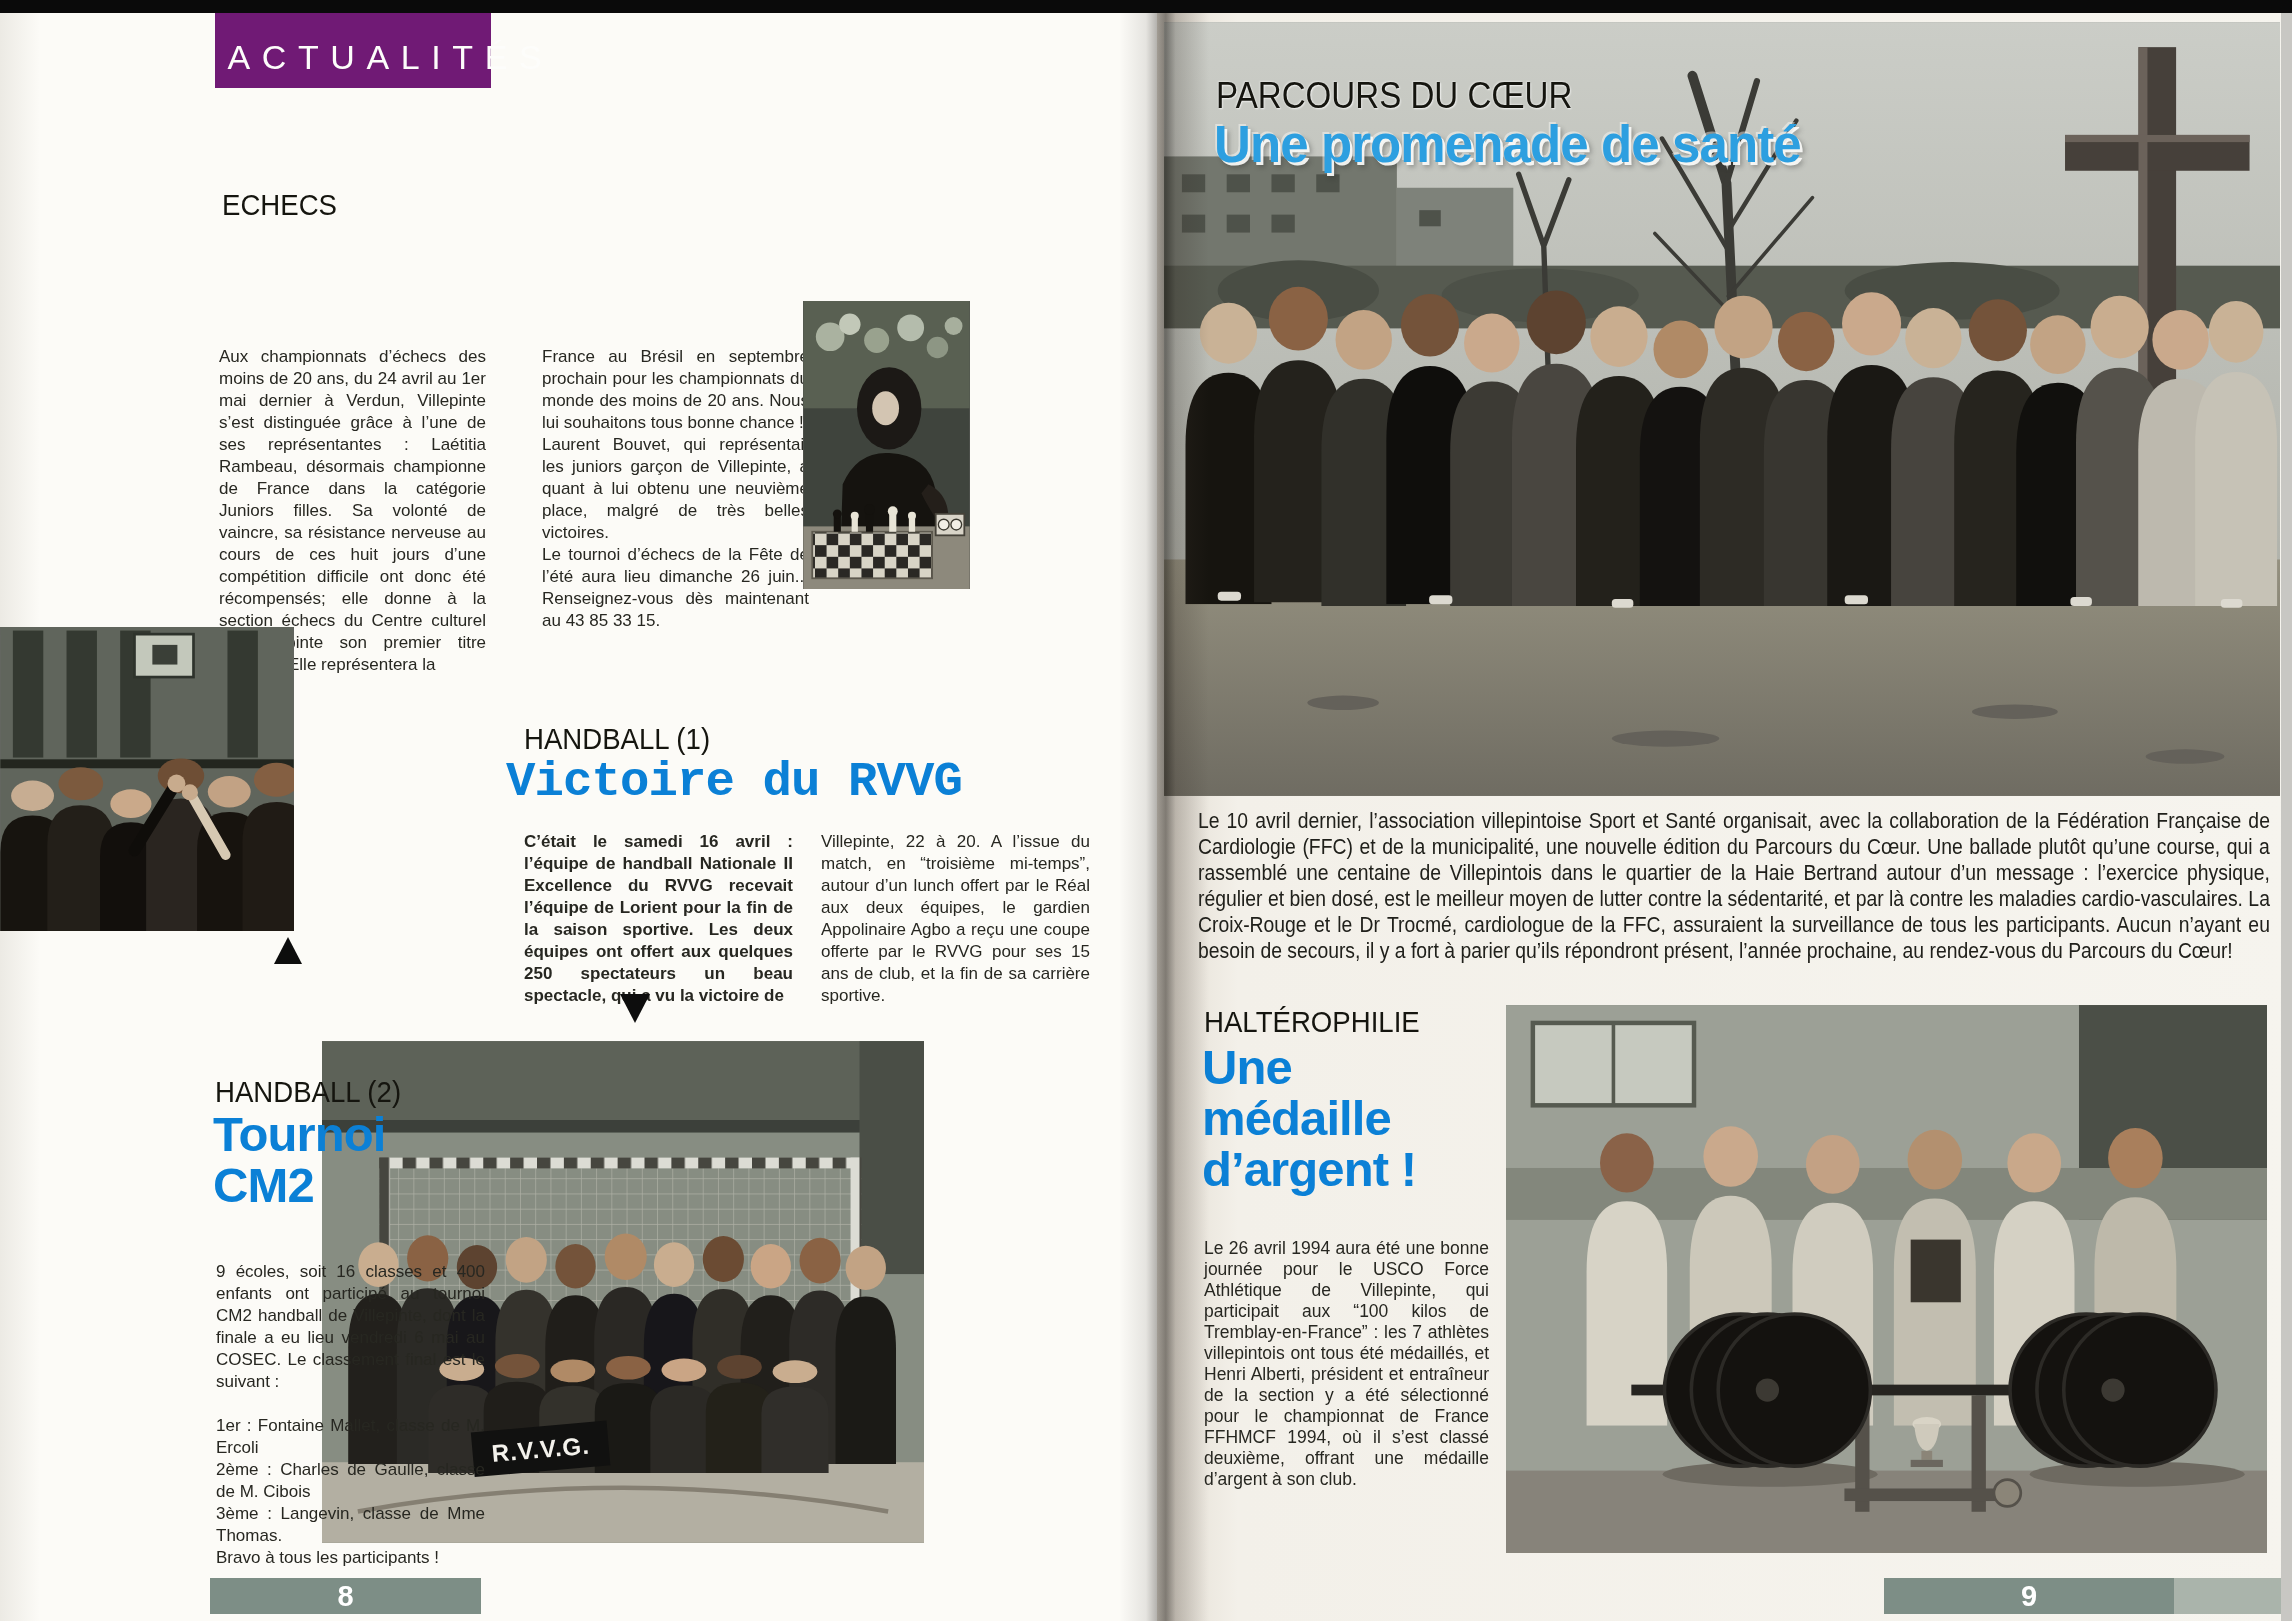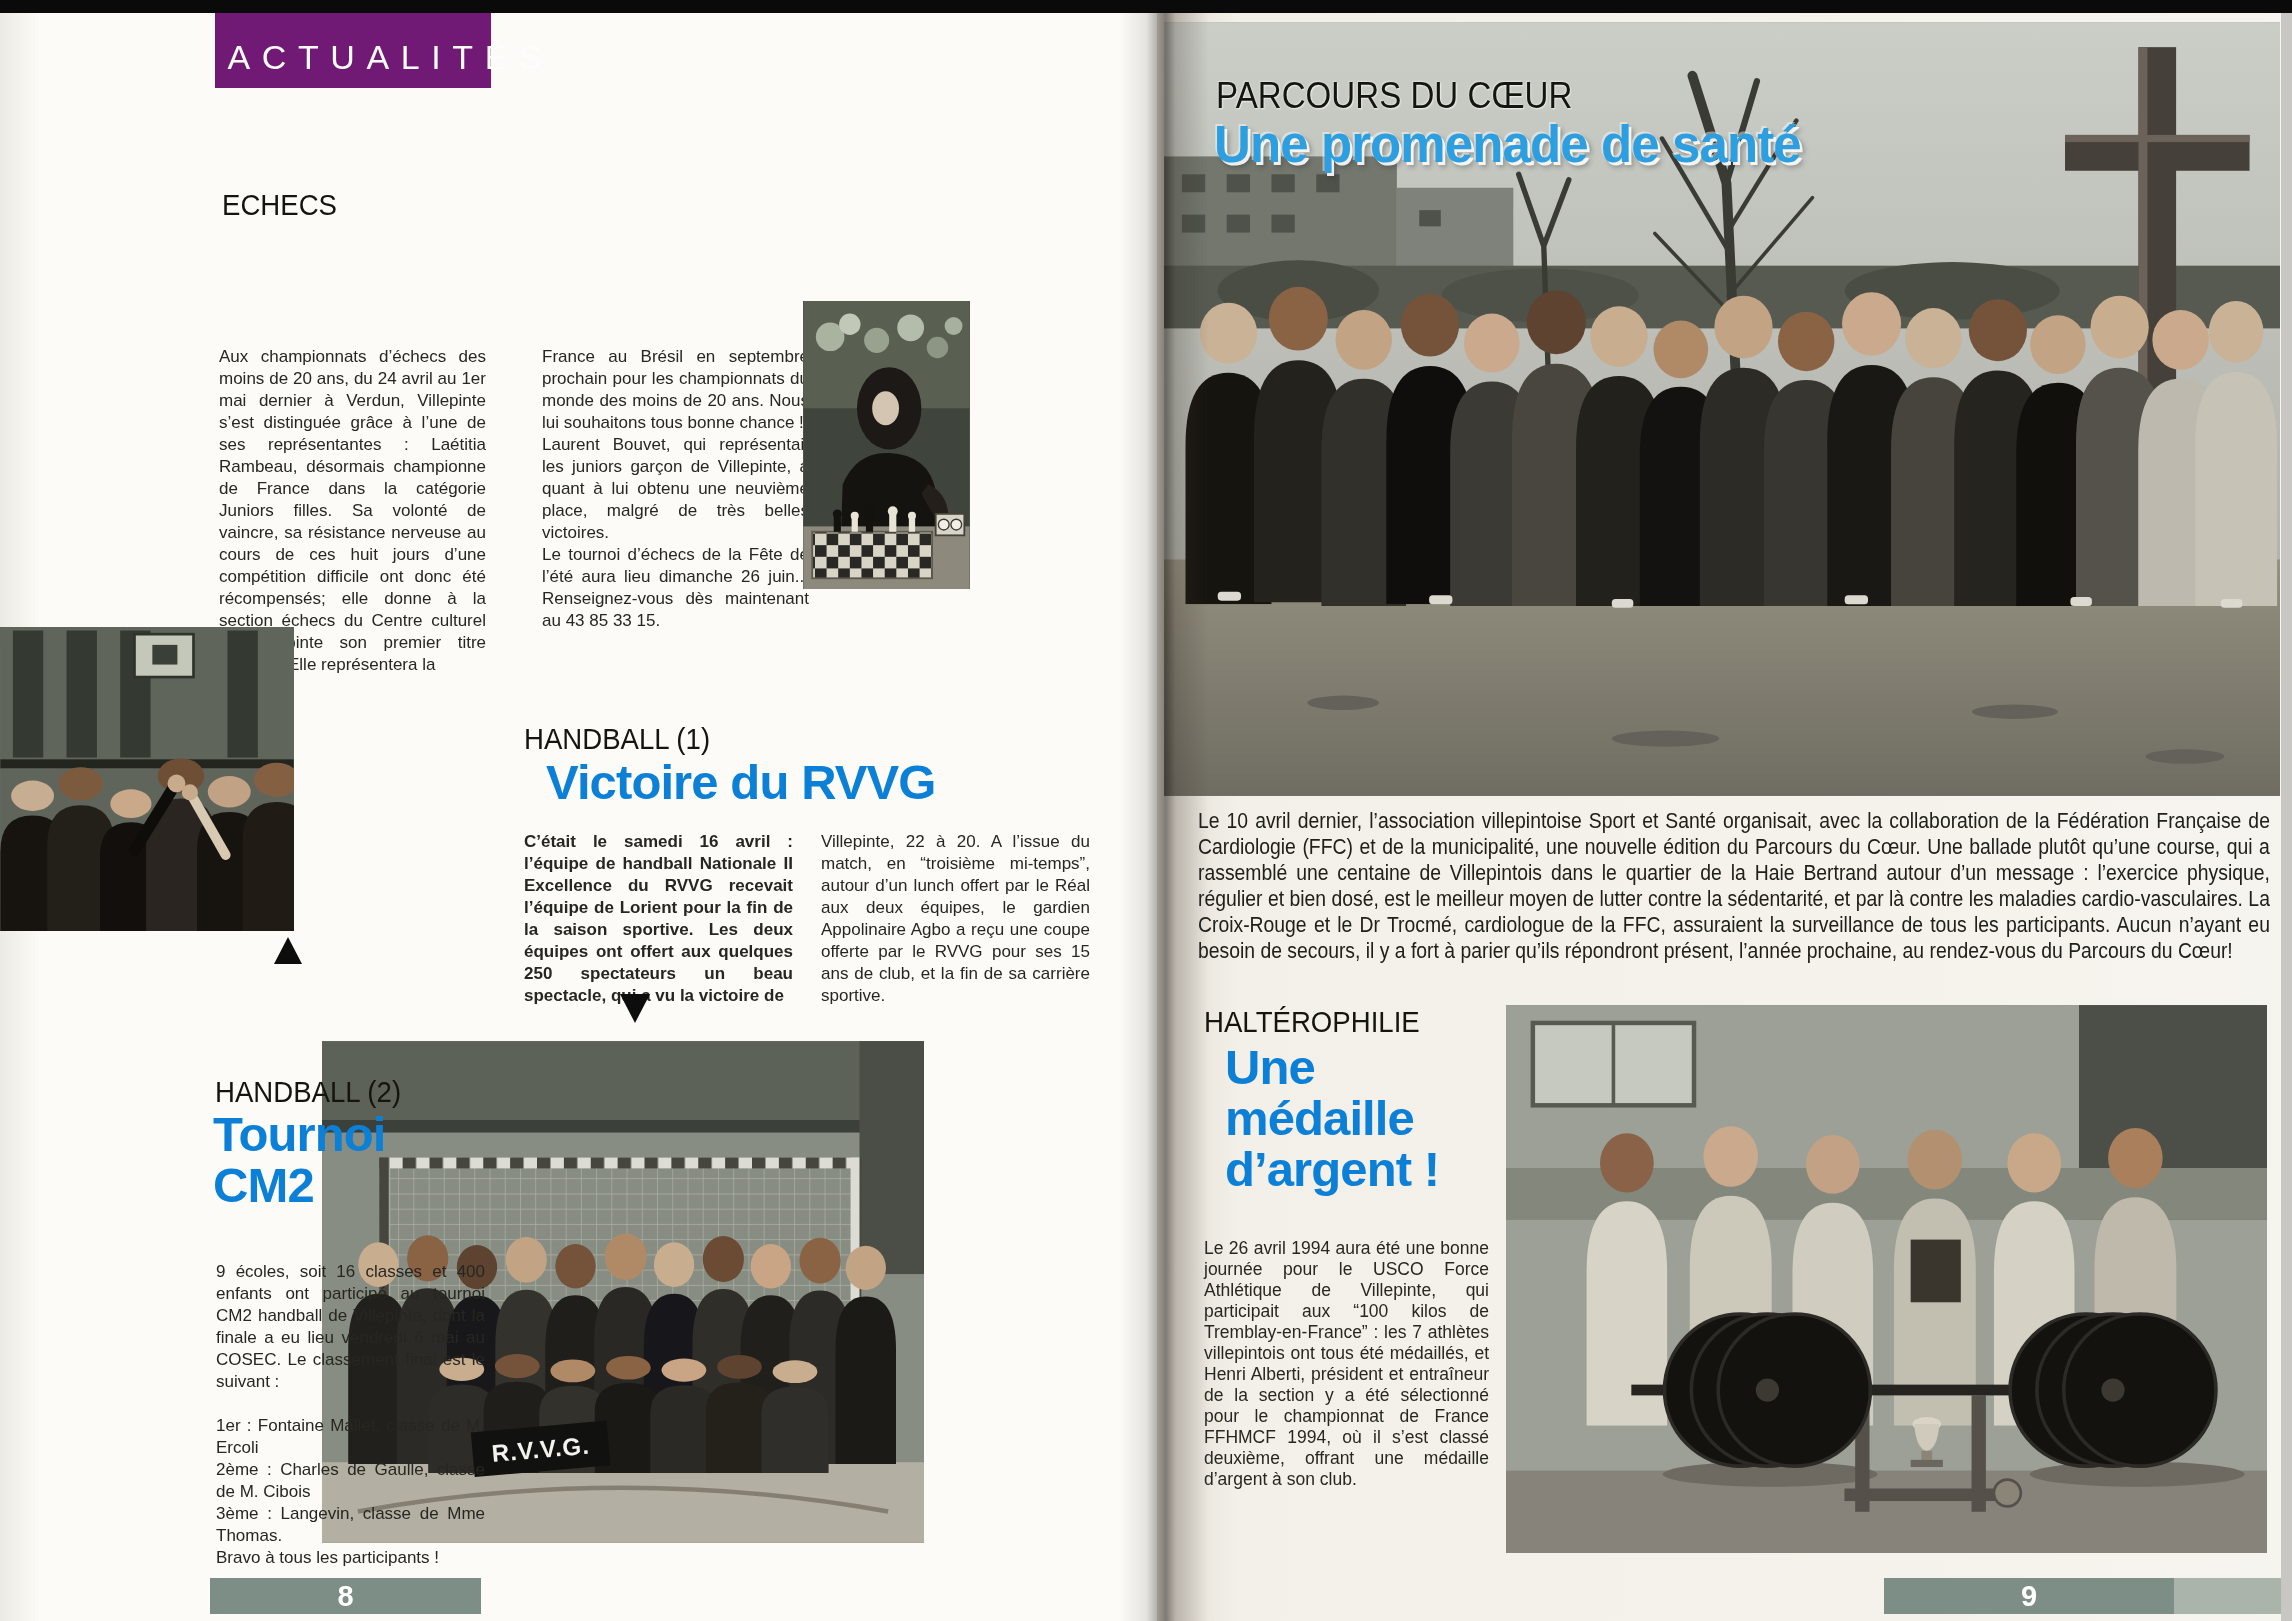--- a/index.html
+++ b/index.html
@@ -137,21 +137,21 @@
       <use href="#fig" x="258" y="150" width="102" height="190" style="color:#201b15;--skin:#845f42"></use>
       <line x1="150" y1="250" x2="192" y2="182" stroke="#0f0d0a" stroke-width="13" stroke-linecap="round"></line>
       <circle cx="197" cy="175" r="10" fill="#c8ab8d"></circle>
       <line x1="252" y1="255" x2="216" y2="192" stroke="#d7c9b2" stroke-width="11" stroke-linecap="round"></line>
       <circle cx="212" cy="185" r="9" fill="#c8ab8d"></circle>
     </svg>
   </div>
   <div class="abs tri-up" style="left:274px;top:937px;"></div>
 
   <div class="abs kicker" style="left:524px;top:722px;">HANDBALL (1)</div>
-  <div class="abs headline" style="left:546px;top:757px;">Victoire du RVVG</div>
+  <div class="abs headline" style="left:506px;top:757px;font-family:Liberation Mono, monospace;">Victoire du RVVG</div>
   <div class="abs bodycol" style="left:524px;top:831px;width:269px;font-weight:bold;">C’était le samedi 16 avril : l’équipe de handball Nationale II Excellence du RVVG recevait l’équipe de Lorient pour la fin de la saison sportive. Les deux équipes ont offert aux quelques 250 spectateurs un beau spectacle, qui a vu la victoire de</div>
   <div class="abs bodycol" style="left:821px;top:831px;width:269px;">Villepinte, 22 à 20. A l’issue du match, en “troisième mi-temps”, autour d’un lunch offert par le Réal aux deux équipes, le gardien Appolinaire Agbo a reçu une coupe offerte par le RVVG pour ses 15 ans de club, et la fin de sa carrière sportive.</div>
   <div class="abs tri-down" style="left:620px;top:994px;"></div>
 
   <div class="abs photo" style="left:322px;top:1041px;width:602px;height:502px;">
     <svg viewBox="0 0 672 560">
       <rect width="672" height="560" fill="#878d82"></rect>
       <rect width="672" height="90" fill="#5d6258"></rect>
       <rect y="88" width="672" height="14" fill="#3c403a"></rect>
       <rect x="600" width="72" height="260" fill="#4a4e46"></rect>
@@ -269,21 +269,21 @@
       </g>
     </svg>
   </div>
 
   <div class="abs kicker kicker-overlay" style="left:1216px;top:75px;font-size:36px;z-index:3;">PARCOURS DU CŒUR</div>
   <div class="abs headline-overlay" style="left:1214px;top:115px;z-index:3;">Une promenade de santé</div>
 
   <div class="abs wide-par" style="left:1198px;top:808px;width:1191px;">Le 10 avril dernier, l’association villepintoise Sport et Santé organisait, avec la collaboration de la Fédération Française de Cardiologie (FFC) et de la municipalité, une nouvelle édition du Parcours du Cœur. Une ballade plutôt qu’une course, qui a rassemblé une centaine de Villepintois dans le quartier de la Haie Bertrand autour d’un message : l’exercice physique, régulier et bien dosé, est le meilleur moyen de lutter contre la sédentarité, et par là contre les maladies cardio-vasculaires. La Croix-Rouge et le Dr Trocmé, cardiologue de la FFC, assuraient la surveillance de tous les participants. Aucun n’ayant eu besoin de secours, il y a fort à parier qu’ils répondront présent, l’année prochaine, au rendez-vous du Parcours du Cœur!</div>
 
   <div class="abs kicker" style="left:1204px;top:1005px;">HALTÉROPHILIE</div>
-  <div class="abs headline" style="left:1202px;top:1042px;margin-left:23px;">
+  <div class="abs headline" style="left:1202px;top:1042px;">
     <div>Une</div>
     <div>médaille</div>
     <div>d’argent !</div>
   </div>
   <div class="abs bodycol bodycol-sm" style="left:1204px;top:1238px;width:285px;">Le 26 avril 1994 aura été une bonne journée pour le USCO Force Athlétique de Villepinte, qui participait aux “100 kilos de Tremblay-en-France” : les 7 athlètes villepintois ont tous été médaillés, et Henri Alberti, président et entraîneur de la section y a été sélectionné pour le championnat de France FFHMCF 1994, où il s’est classé deuxième, offrant une médaille d’argent à son club.</div>
 
   <div class="abs photo" style="left:1506px;top:1005px;width:761px;height:548px;">
     <svg viewBox="0 0 850 612">
       <rect width="850" height="612" fill="#9ca096"></rect>
       <rect x="30" y="20" width="180" height="92" fill="#c6c9bf" stroke="#565a50" stroke-width="5"></rect>

